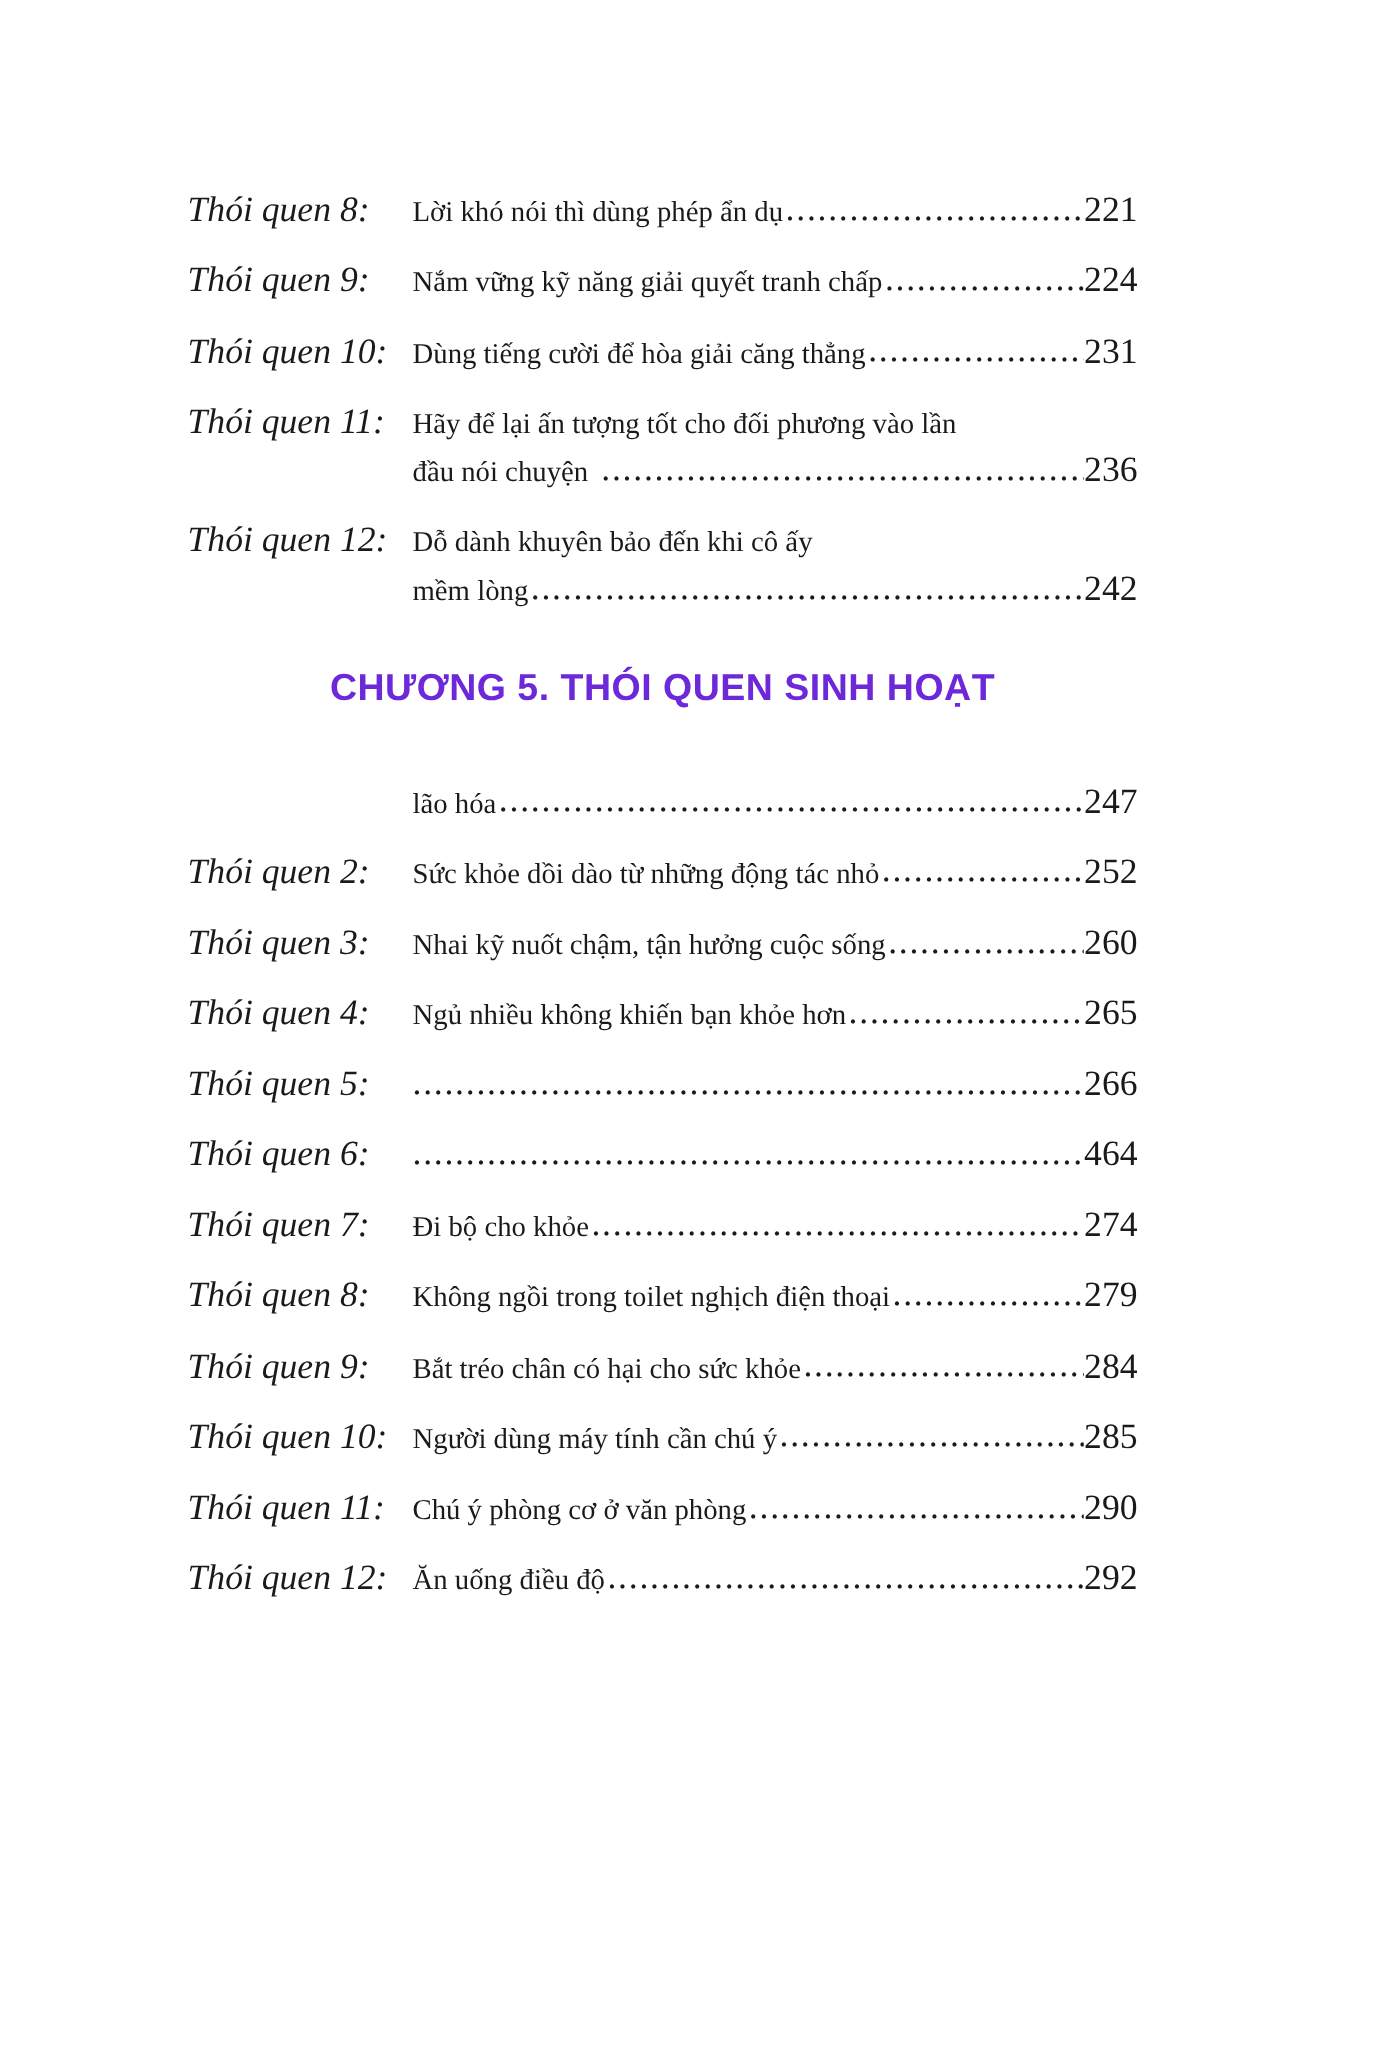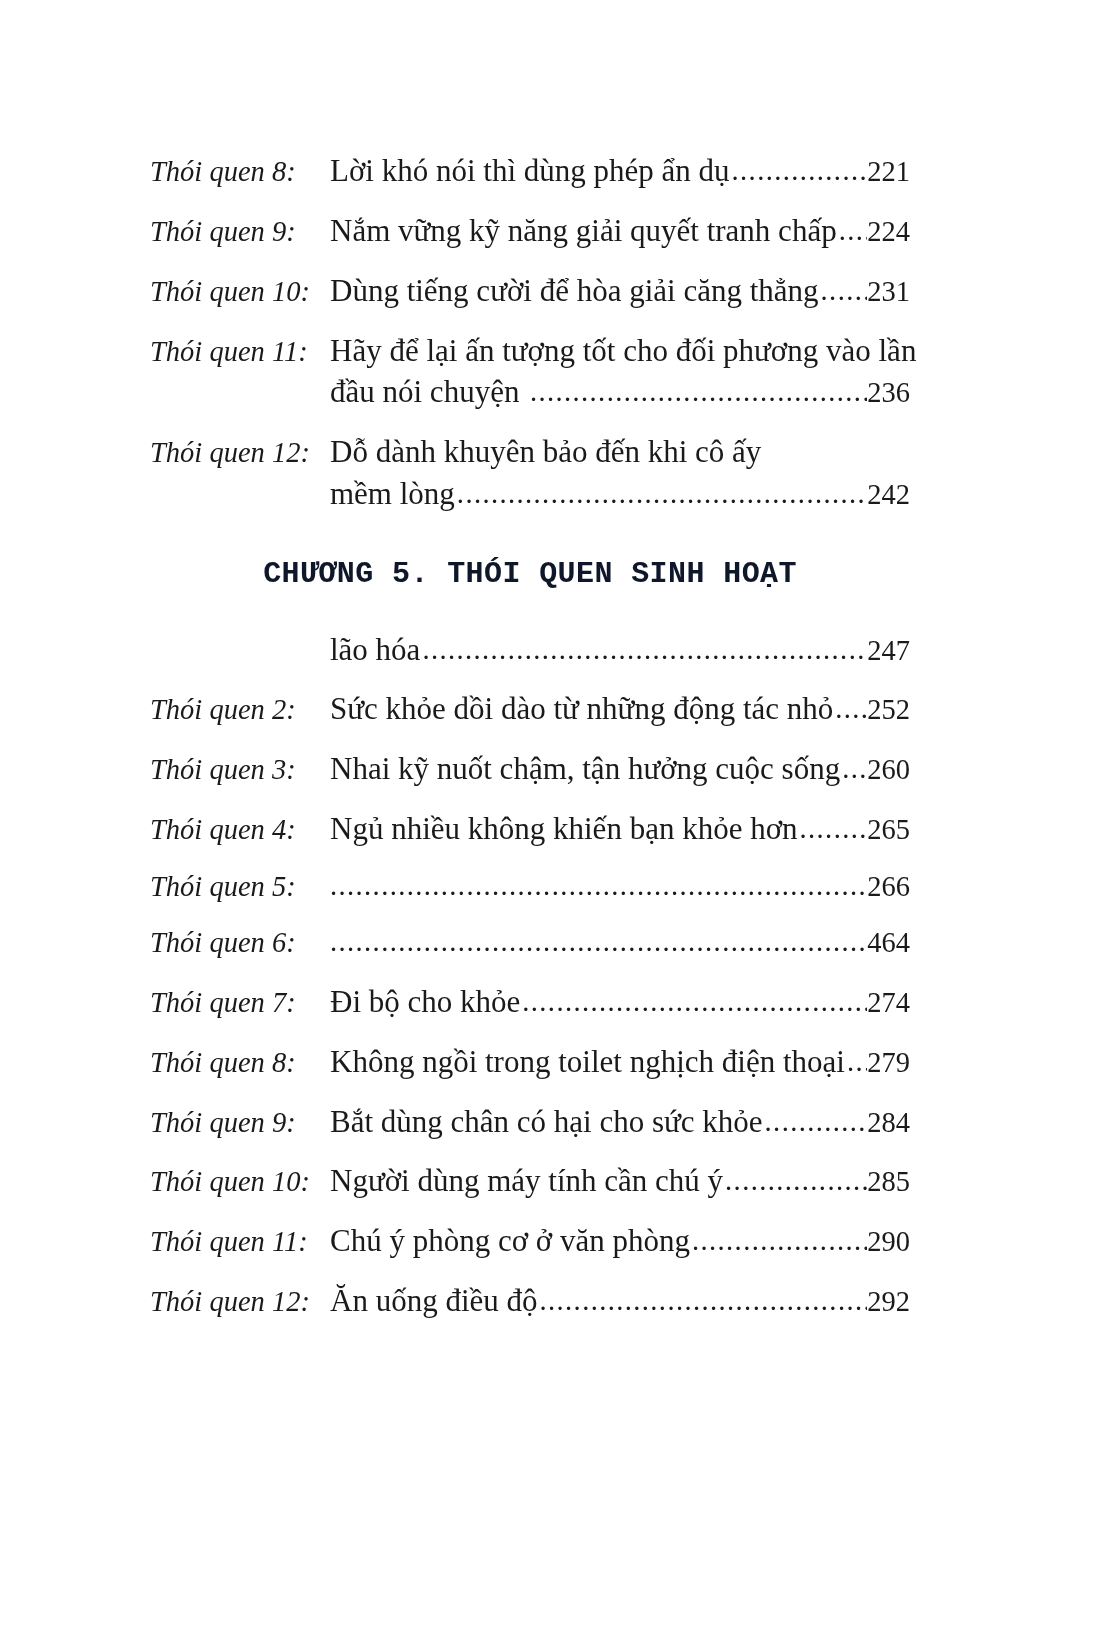--- a/index.html
+++ b/index.html
@@ -36,21 +36,21 @@
   }
   .toc-label {
     font-style: italic;
     font-size: 28.5px;
     line-height: 1.35;
     white-space: nowrap;
     flex: 0 0 auto;
     width: 180px;
   }
   .toc-title {
-    font-size: 31px;
+    font-size: 23px;
     line-height: 1.35;
     flex: 0 0 auto;
     white-space: nowrap;
     padding-right: 2px;
   }
   .toc-dots {
     flex: 1 1 auto;
     overflow: hidden;
     white-space: nowrap;
     font-size: 28.5px;
@@ -76,28 +76,28 @@
     box-sizing: border-box;
     font-family: Liberation Serif, serif;
   }
   .toc-nodots .toc-dots {
     visibility: hidden;
   }
 
   
   .chapter-heading {
     text-align: center;
-    font-family: Liberation Mono, monospace;
+    font-family: Liberation Sans, sans-serif;
     font-weight: bold;
     font-size: 30px;
     line-height: 1.32;
     letter-spacing: 0.4px;
     margin-top: 40px;
-    margin-bottom: 34px;
-    color: #0f172a;
+    margin-bottom: 52px;
+    color: #6d28d9;
   }
   .chapter-heading .ln {
     display: block;
   }
 </style>
 </head>
 <body>
 
 <div class="page">
   <div class="content">
@@ -232,21 +232,21 @@
           <span class="toc-label">Thói quen 8:</span>
           <span class="toc-title">Không ngồi trong toilet nghịch điện thoại</span>
           <span class="toc-dots">.......................................................................................................</span>
           <span class="toc-page">279</span>
         </div>
       </div>
 
       <div class="toc-entry">
         <div class="toc-line">
           <span class="toc-label">Thói quen 9:</span>
-          <span class="toc-title">Bắt dùng chân có hại cho sức khỏe</span>
+          <span class="toc-title">Bắt tréo chân có hại cho sức khỏe</span>
           <span class="toc-dots">.......................................................................................................</span>
           <span class="toc-page">284</span>
         </div>
       </div>
 
       <div class="toc-entry">
         <div class="toc-line">
           <span class="toc-label">Thói quen 10:</span>
           <span class="toc-title">Người dùng máy tính cần chú ý</span>
           <span class="toc-dots">.......................................................................................................</span>

